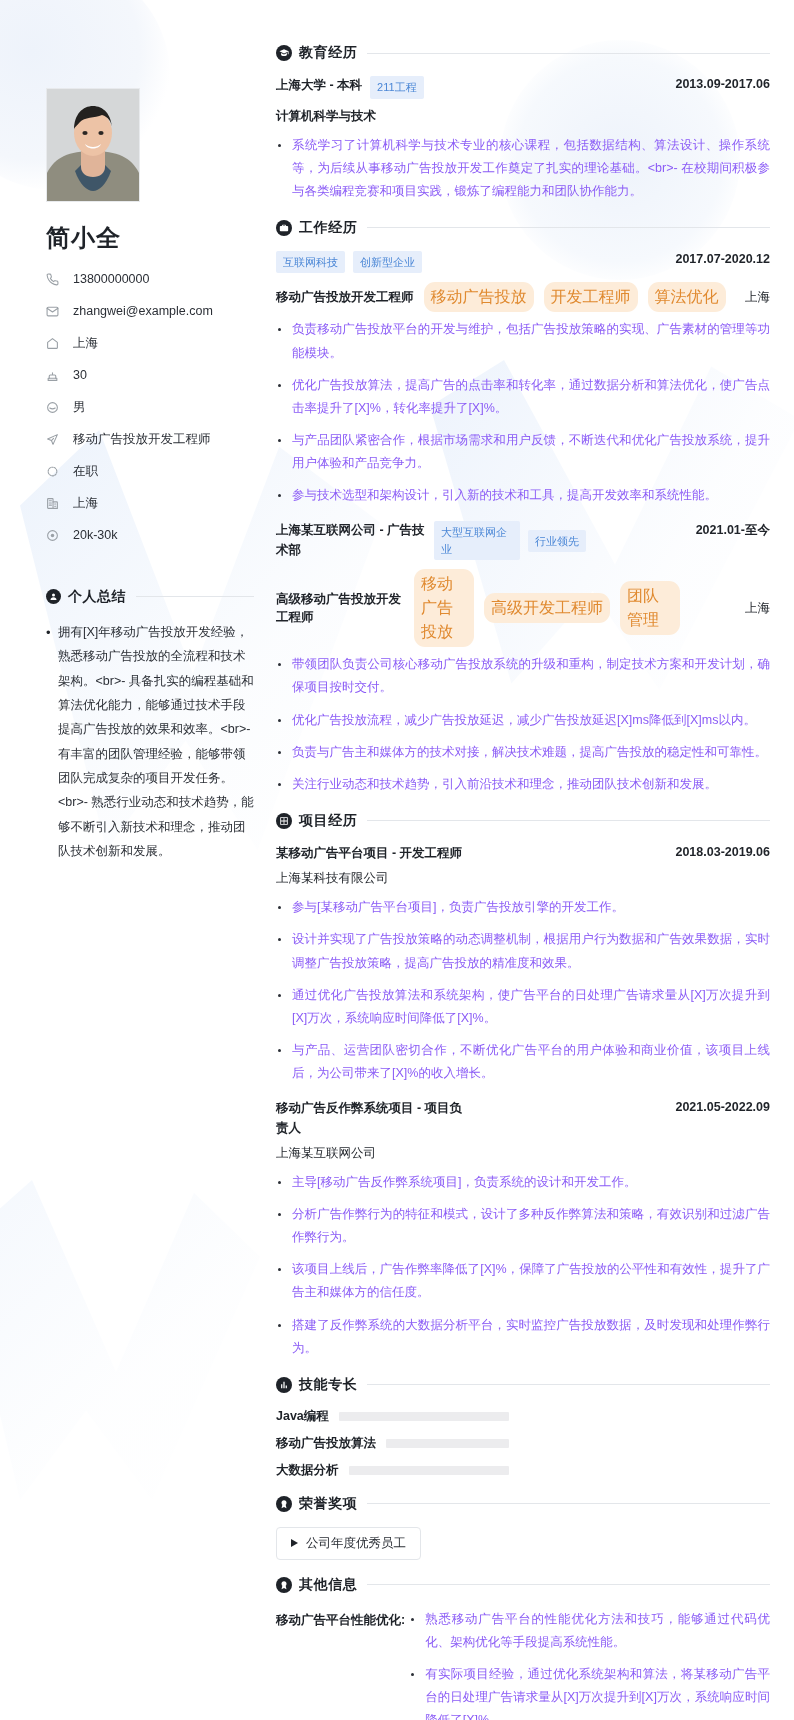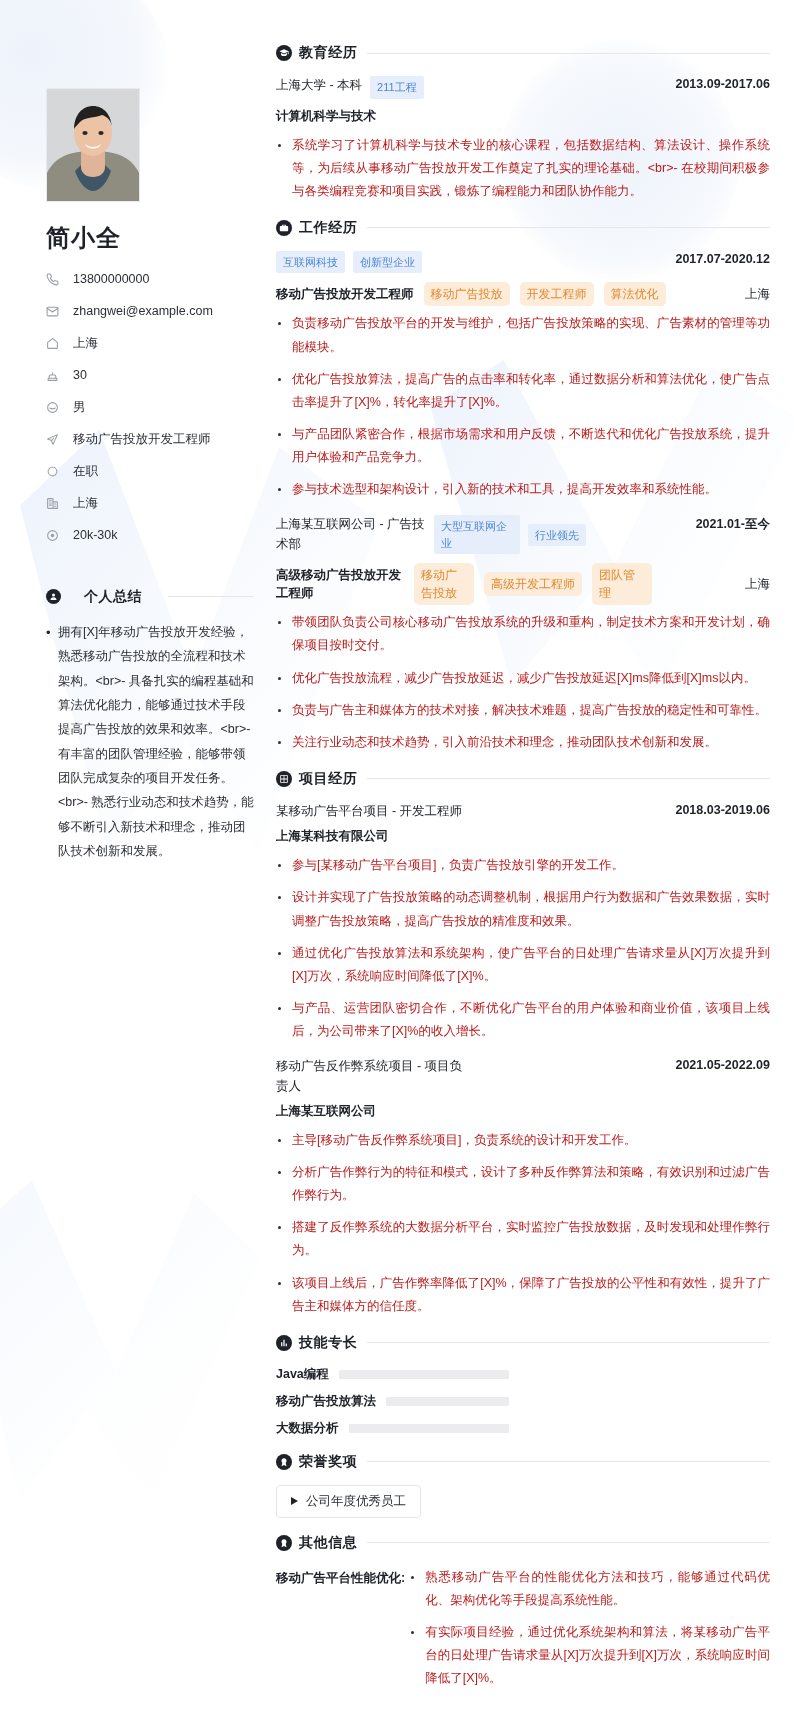--- a/index.html
+++ b/index.html
@@ -63,21 +63,21 @@
   .contact-list{margin:0 0 0 2px;text-align:center;}
   .contact-row{display:flex;align-items:flex-start;margin-bottom:15px;}
   .contact-row .ic{
     flex:0 0 18px;width:18px;height:16px;margin-right:9px;margin-top:1px;
     color:#9aa0a6;display:flex;align-items:center;justify-content:flex-start;
   }
   .contact-row .ic svg{width:13px;height:13px;display:block;}
   .contact-row .tx{font-size:12.5px;color:#2b2f36;line-height:1.35;}
 
   .side-section{margin-top:44px;margin-left:2px;}
-  .side-head{display:flex;align-items:center;margin-bottom:14px;gap:16px;}
+  .side-head{display:flex;align-items:center;margin-bottom:14px;}
   .side-head .badge{
     width:15px;height:15px;border-radius:50%;background:#1f2329;
     display:flex;align-items:center;justify-content:center;margin-right:7px;flex:0 0 15px;
   }
   .side-head .badge svg{width:9px;height:9px;display:block;fill:#fff;}
   .side-head .ttl{font-size:14px;font-weight:700;color:#1f2329;letter-spacing:.5px;}
   .side-head .rule{flex:1;height:1px;background:#e3e6ea;margin-left:10px;}
   .side-body{display:flex;}
   .side-body .dot{flex:0 0 12px;color:#1f2329;font-size:13px;line-height:1.95;}
   .side-body .para{font-size:12.5px;line-height:1.95;color:#2b2f36;word-break:break-word;}
@@ -89,48 +89,48 @@
     width:16px;height:16px;border-radius:50%;background:#1f2329;
     display:flex;align-items:center;justify-content:center;margin-right:7px;flex:0 0 16px;
   }
   .sec-head .badge svg{width:10px;height:10px;display:block;fill:#fff;}
   .sec-head .ttl{font-size:14px;font-weight:700;color:#1f2329;letter-spacing:.6px;white-space:nowrap;}
   .sec-head .rule{flex:1;height:1px;background:#e3e6ea;margin-left:10px;}
 
   .entry{margin-bottom:14px;}
   .entry-top{display:flex;align-items:flex-start;justify-content:space-between;gap:8px;}
   .entry-left{display:flex;align-items:flex-start;gap:8px;flex:1;min-width:0;}
-  .org{font-size:12.5px;font-weight:400;color:#1f2329;line-height:1.55;max-width:196px;}
+  .org{font-size:12.5px;font-weight:700;color:#1f2329;line-height:1.55;max-width:196px;}
   .org-w{max-width:150px;}
   .tags{display:flex;gap:8px;align-items:center;}
   .tag{
     font-size:11px;line-height:1.5;padding:3px 7px;border-radius:2px;
     background:#e6eefb;color:#4b87d6;max-width:60px;word-break:break-all;
   }
   .tag.wide{max-width:72px;}
   .date{font-size:12.5px;font-weight:700;color:#1f2329;white-space:nowrap;padding-top:1px;}
 
   .role-row{display:flex;align-items:center;gap:10px;margin:9px 0 6px 0;flex-wrap:nowrap;}
   .role{font-size:12.5px;font-weight:700;color:#1f2329;white-space:nowrap;}
   .role.two{white-space:normal;max-width:128px;line-height:1.5;}
   .tag-o{
-    font-size:12px;line-height:1.5;padding:3px 7px;border-radius:5px;
+    font-size:16px;line-height:1.5;padding:3px 7px;border-radius:11px;
     background:#fdecd9;color:#e08a30;white-space:nowrap;
   }
   .tag-o.narrow{white-space:normal;max-width:46px;}
   .loc{font-size:12.5px;color:#1f2329;white-space:nowrap;margin-left:auto;}
   .loc.two{white-space:normal;max-width:26px;line-height:1.45;text-align:left;}
 
   .major{font-size:12.5px;font-weight:700;color:#1f2329;margin:9px 0 9px 0;}
-  .sub{font-size:12.5px;font-weight:700;color:#1f2329;margin:7px 0 9px 0;}
+  .sub{font-size:12.5px;font-weight:400;color:#1f2329;margin:7px 0 9px 0;}
 
   ul.bul{list-style:none;margin:0;padding:0;}
   ul.bul li{
     position:relative;padding-left:16px;margin-bottom:9px;
-    font-size:12.5px;line-height:1.85;color:#b91c1c;text-align:justify;
+    font-size:12.5px;line-height:1.85;color:#8b5cf6;text-align:justify;
   }
   ul.bul li:before{
     content:"";position:absolute;left:2px;top:10px;
     width:3px;height:3px;border-radius:50%;background:#2b2f36;
   }
 
   .skills{display:flex;flex-wrap:wrap;gap:10px 4px;margin:4px 0 6px 0;}
   .skill{display:flex;align-items:center;width:50%;box-sizing:border-box;padding-right:14px;}
   .skill .sn{font-size:12.5px;font-weight:700;color:#1f2329;white-space:nowrap;margin-right:10px;}
   .skill .bar{flex:1;height:9px;background:#ececee;border-radius:1px;overflow:hidden;min-width:40px;}
@@ -419,22 +419,22 @@
 
         <div class="entry">
           <div class="entry-top">
             <span class="org">移动广告反作弊系统项目 - 项目负责人</span>
             <span class="date">2021.05-2022.09</span>
           </div>
           <div class="sub">上海某互联网公司</div>
           <ul class="bul">
             <li>主导[移动广告反作弊系统项目]，负责系统的设计和开发工作。</li>
             <li>分析广告作弊行为的特征和模式，设计了多种反作弊算法和策略，有效识别和过滤广告作弊行为。</li>
+            <li>该项目上线后，广告作弊率降低了[X]%，保障了广告投放的公平性和有效性，提升了广告主和媒体方的信任度。</li>
             <li>搭建了反作弊系统的大数据分析平台，实时监控广告投放数据，及时发现和处理作弊行为。</li>
-            <li>该项目上线后，广告作弊率降低了[X]%，保障了广告投放的公平性和有效性，提升了广告主和媒体方的信任度。</li>
           </ul>
         </div>
       </section>
 
       <section class="sec">
         <div class="sec-head">
           <span class="badge">
             <svg viewBox="0 0 24 24">
                 <path d="M5 20h3V10H5zm5.5 0h3V4h-3zM16 20h3v-7h-3z"></path>
               </svg>

